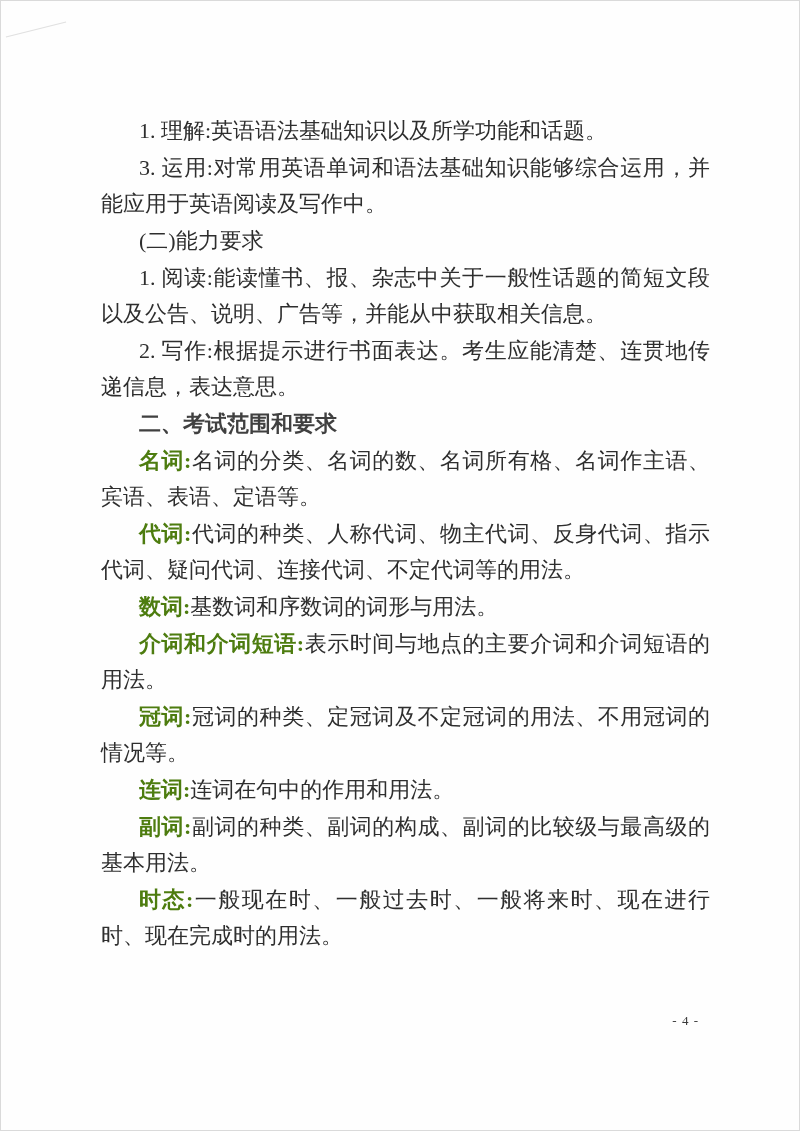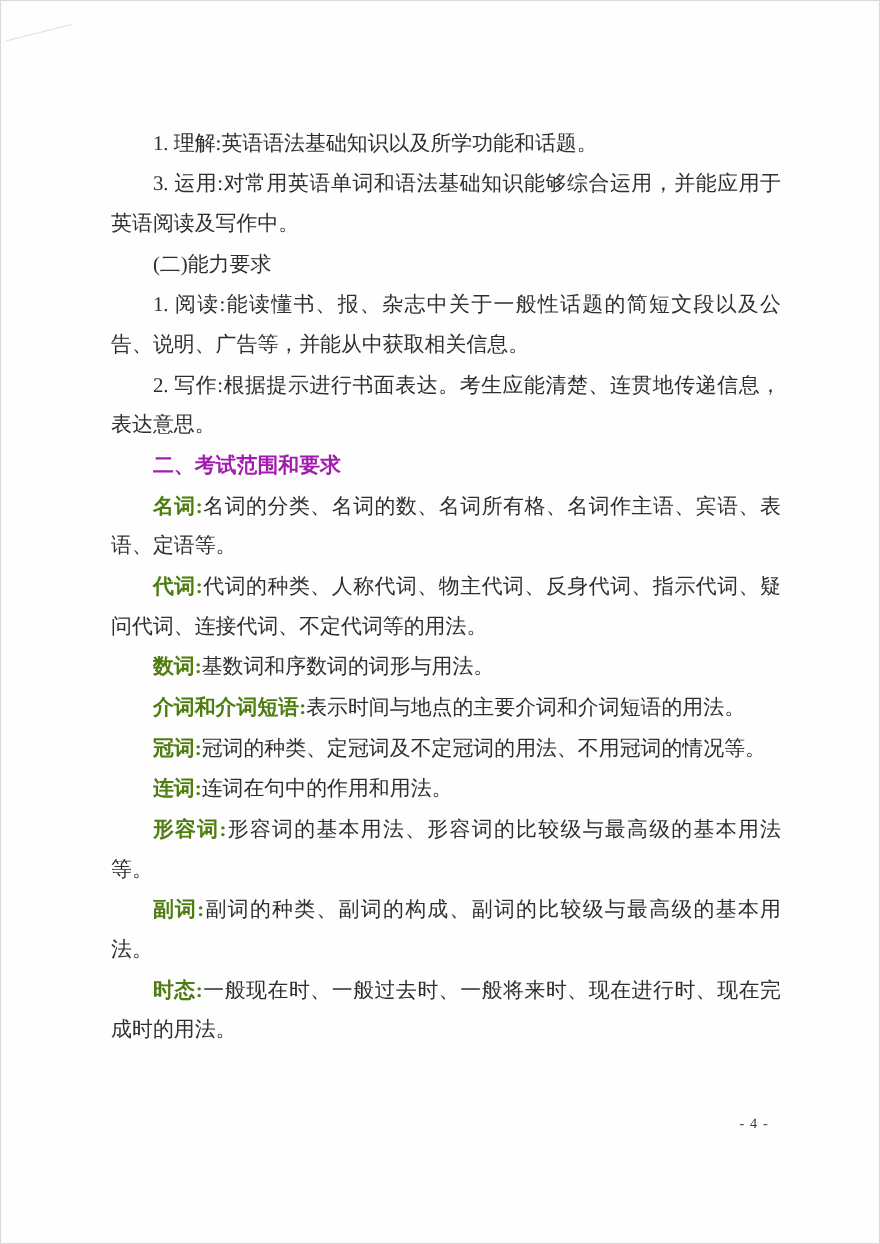--- a/index.html
+++ b/index.html
@@ -30,29 +30,29 @@
     opacity: 0.55;
   }
   .body {
     position: absolute;
     top: 112px;
     left: 100px;
     width: 624px;
   }
   .para {
     margin: 0 15px 1px 0;
-    font-size: 19px;
+    font-size: 22px;
     line-height: 36px;
     text-align: justify;
     text-indent: 38px;
     word-break: break-all;
   }
   .para.bold {
     font-weight: bold;
-    color: #a21caf;
+    color: #404040;
   }
   .para .lead {
     font-weight: bold;
     color: #4d7c0f;
   }
   .pageno {
     position: absolute;
     top: 1012px;
     right: 100px;
     font-size: 13px;
@@ -71,18 +71,17 @@
       <p class="para"><span>(二)能力要求</span></p>
       <p class="para"><span>1. 阅读:能读懂书、报、杂志中关于一般性话题的简短文段以及公告、说明、广告等，并能从中获取相关信息。</span></p>
       <p class="para"><span>2. 写作:根据提示进行书面表达。考生应能清楚、连贯地传递信息，表达意思。</span></p>
       <p class="para bold"><span>二、考试范围和要求</span></p>
       <p class="para"><b class="lead">名词:</b><span>名词的分类、名词的数、名词所有格、名词作主语、宾语、表语、定语等。</span></p>
       <p class="para"><b class="lead">代词:</b><span>代词的种类、人称代词、物主代词、反身代词、指示代词、疑问代词、连接代词、不定代词等的用法。</span></p>
       <p class="para"><b class="lead">数词:</b><span>基数词和序数词的词形与用法。</span></p>
       <p class="para"><b class="lead">介词和介词短语:</b><span>表示时间与地点的主要介词和介词短语的用法。</span></p>
       <p class="para"><b class="lead">冠词:</b><span>冠词的种类、定冠词及不定冠词的用法、不用冠词的情况等。</span></p>
       <p class="para"><b class="lead">连词:</b><span>连词在句中的作用和用法。</span></p>
-      <p class="para"><b class="lead">形容词:</b><span>形容词的基本用法、形容词的比较级与最高级的基本用法等。</span></p>
       <p class="para"><b class="lead">副词:</b><span>副词的种类、副词的构成、副词的比较级与最高级的基本用法。</span></p>
       <p class="para"><b class="lead">时态:</b><span>一般现在时、一般过去时、一般将来时、现在进行时、现在完成时的用法。</span></p>
     </main>
   <div class="pageno">- 4 -</div>
 </div>
 
 </body></html>

